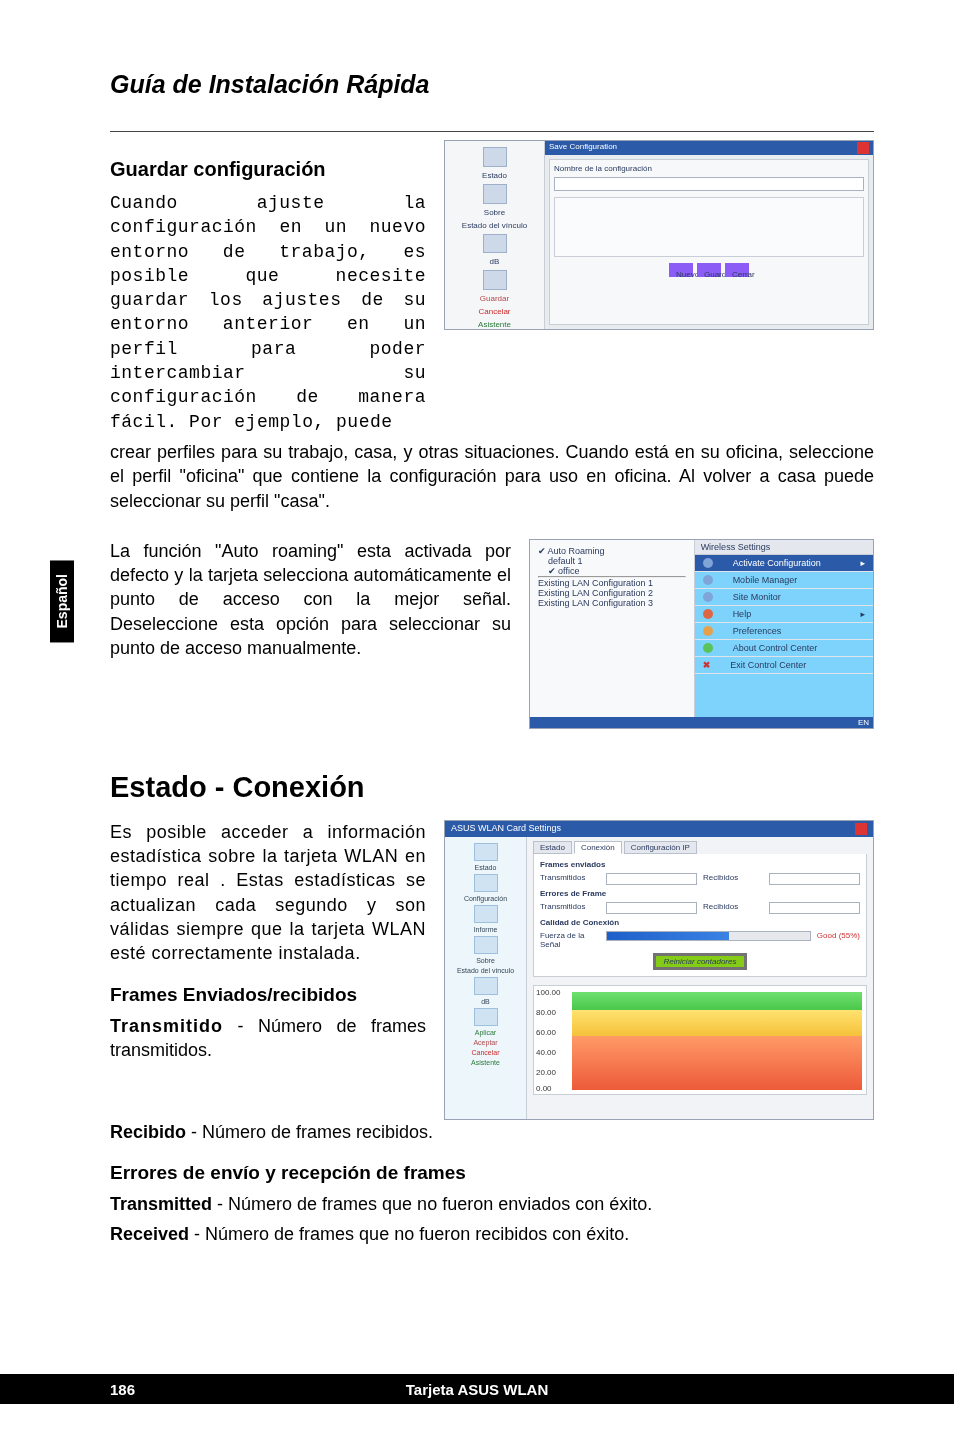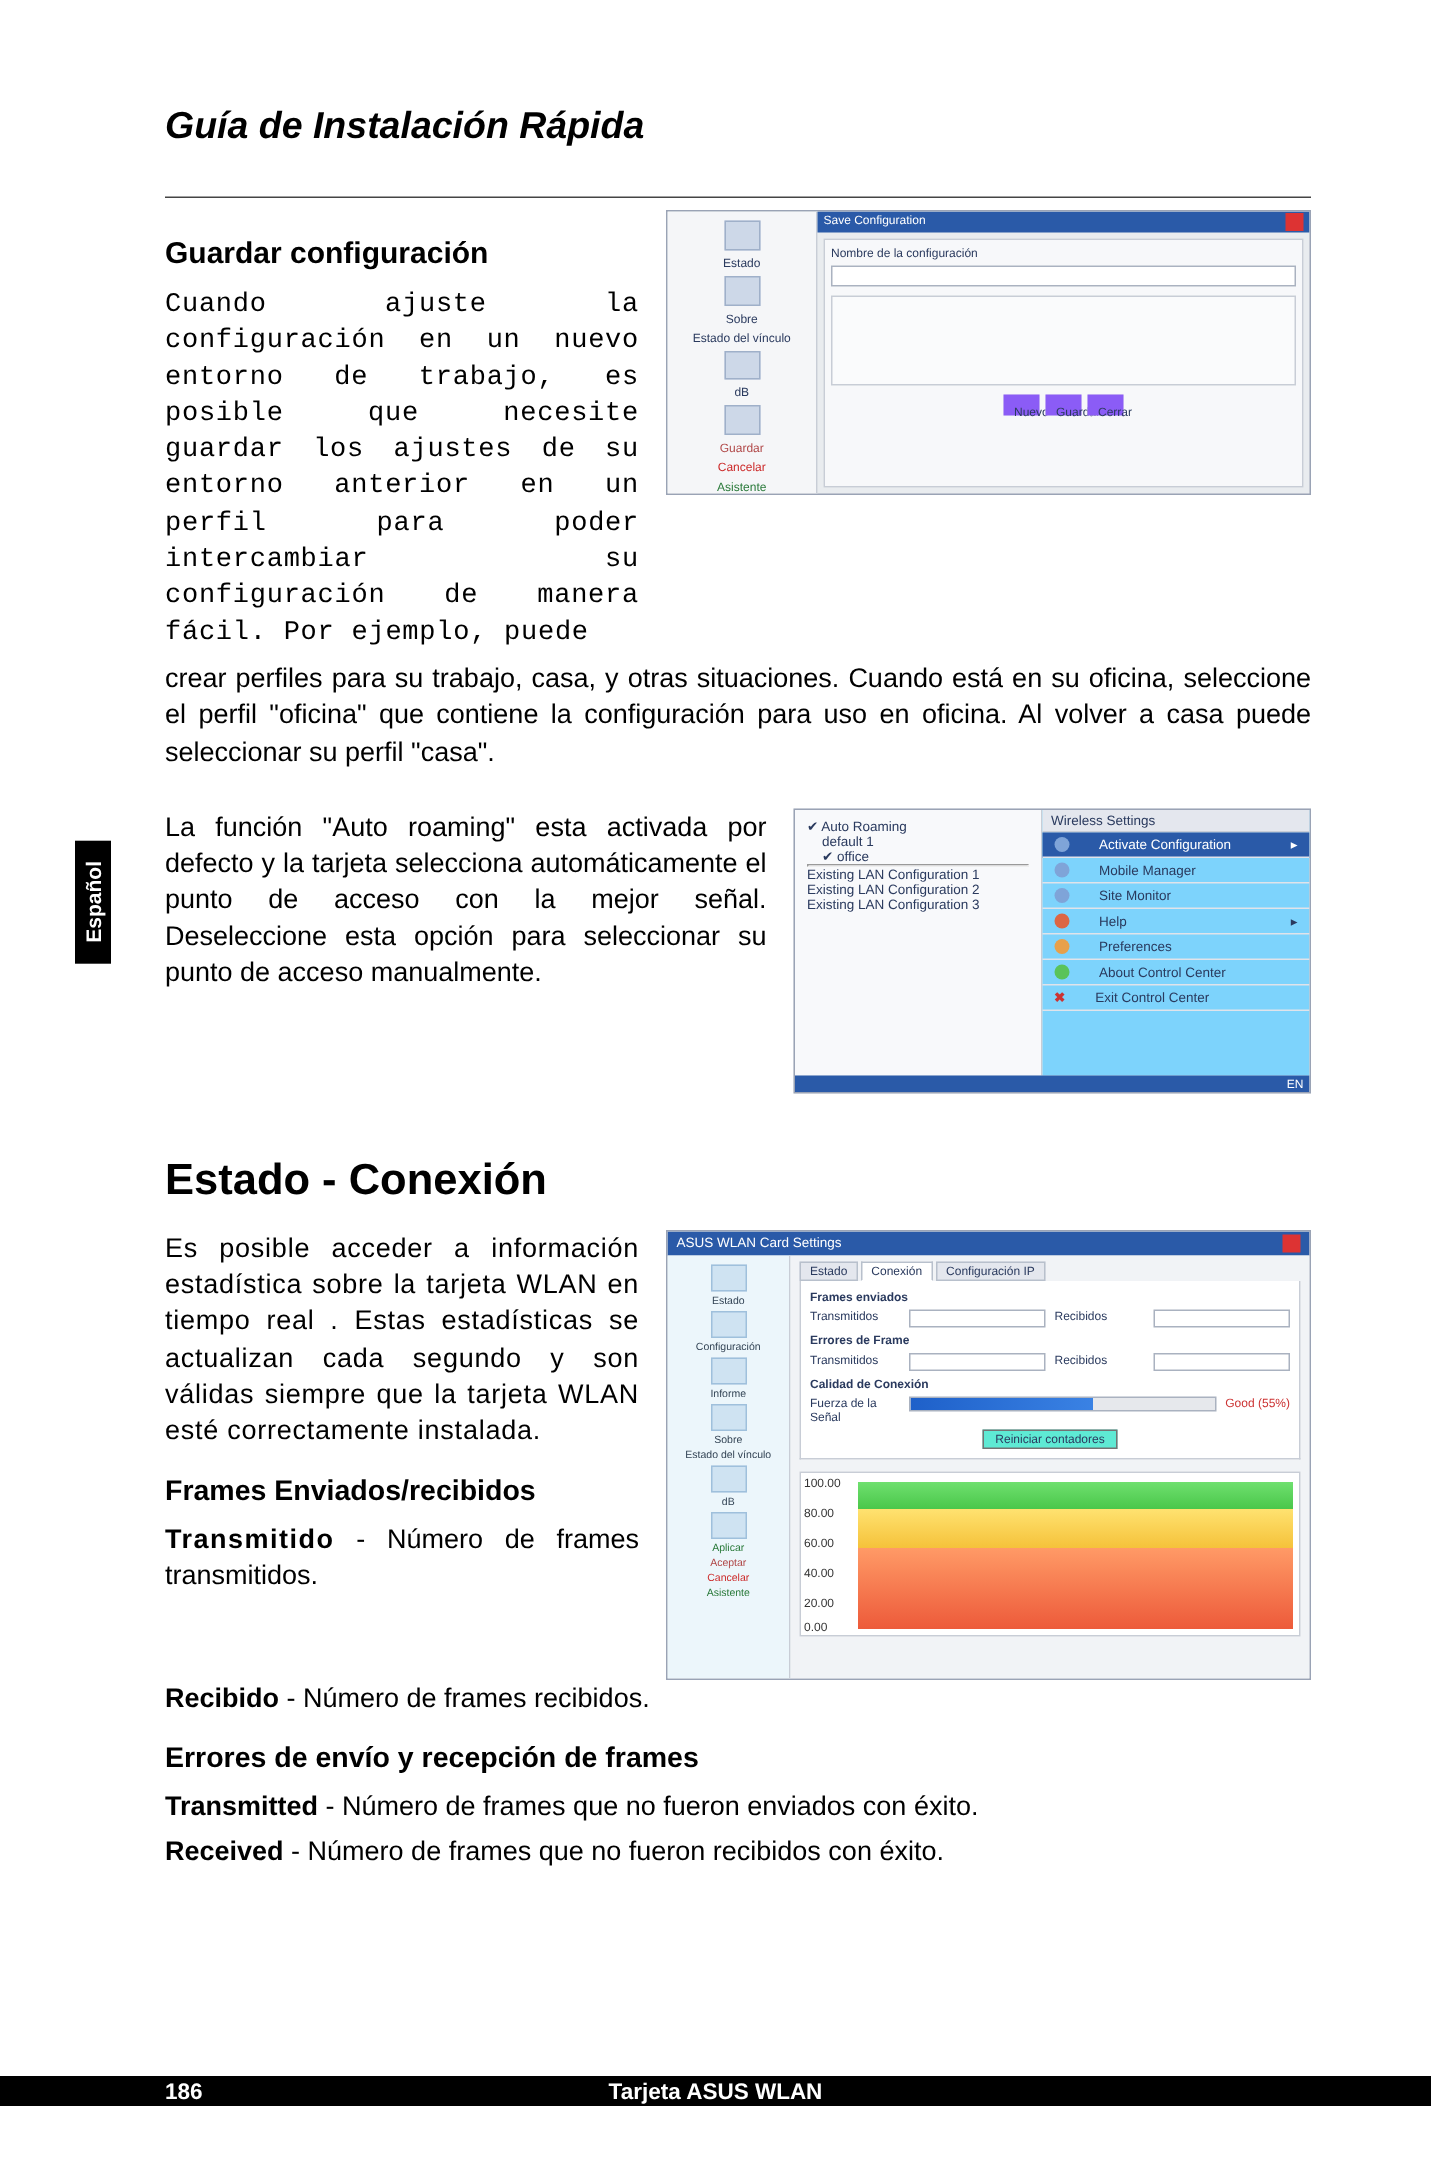--- a/index.html
+++ b/index.html
@@ -63,21 +63,21 @@
     font-weight: bold;
     padding: 14px 4px;
     writing-mode: vertical-rl;
     transform: rotate(180deg);
   }
   .footer {
     position: absolute;
     left: 0;
     right: 0;
     bottom: 34px;
-    height: 20px;
+    height: 30px;
     background: #000;
     color: #fff;
     display: flex;
     justify-content: space-between;
     align-items: center;
     font-size: 15px;
     font-weight: bold;
     padding: 0 30px 0 110px;
   }
   .footer .center { position:absolute; left:0; right:0; text-align:center; }
@@ -299,21 +299,21 @@
                   <span class="inp"></span>
                   <span class="lbl">Recibidos</span>
                   <span class="inp"></span>
                 </div>
               <div style="font-weight:bold">Calidad de Conexión</div>
               <div class="line">
                   <span class="lbl">Fuerza de la Señal</span>
                   <span class="shot3-bar"></span>
                   <span style="color:#c33">Good (55%)</span>
                 </div>
-              <div style="text-align:center;margin-top:4px;"><span style="display:inline-block;border:1px solid #737373;background:#5eead4;padding:1px 8px;">Reiniciar contadores</span></div>
+              <div style="text-align:center;margin-top:4px;"><span style="display:inline-block;border:3px solid #737373;background:#84cc16;padding:1px 8px;font-style:italic;">Reiniciar contadores</span></div>
             </div>
             <div class="shot3-chart">
               <div class="band1"></div>
               <div class="band2"></div>
               <div class="band3"></div>
               <div class="yl" style="top:2px">100.00</div>
               <div class="yl" style="top:22px">80.00</div>
               <div class="yl" style="top:42px">60.00</div>
               <div class="yl" style="top:62px">40.00</div>
               <div class="yl" style="top:82px">20.00</div>

